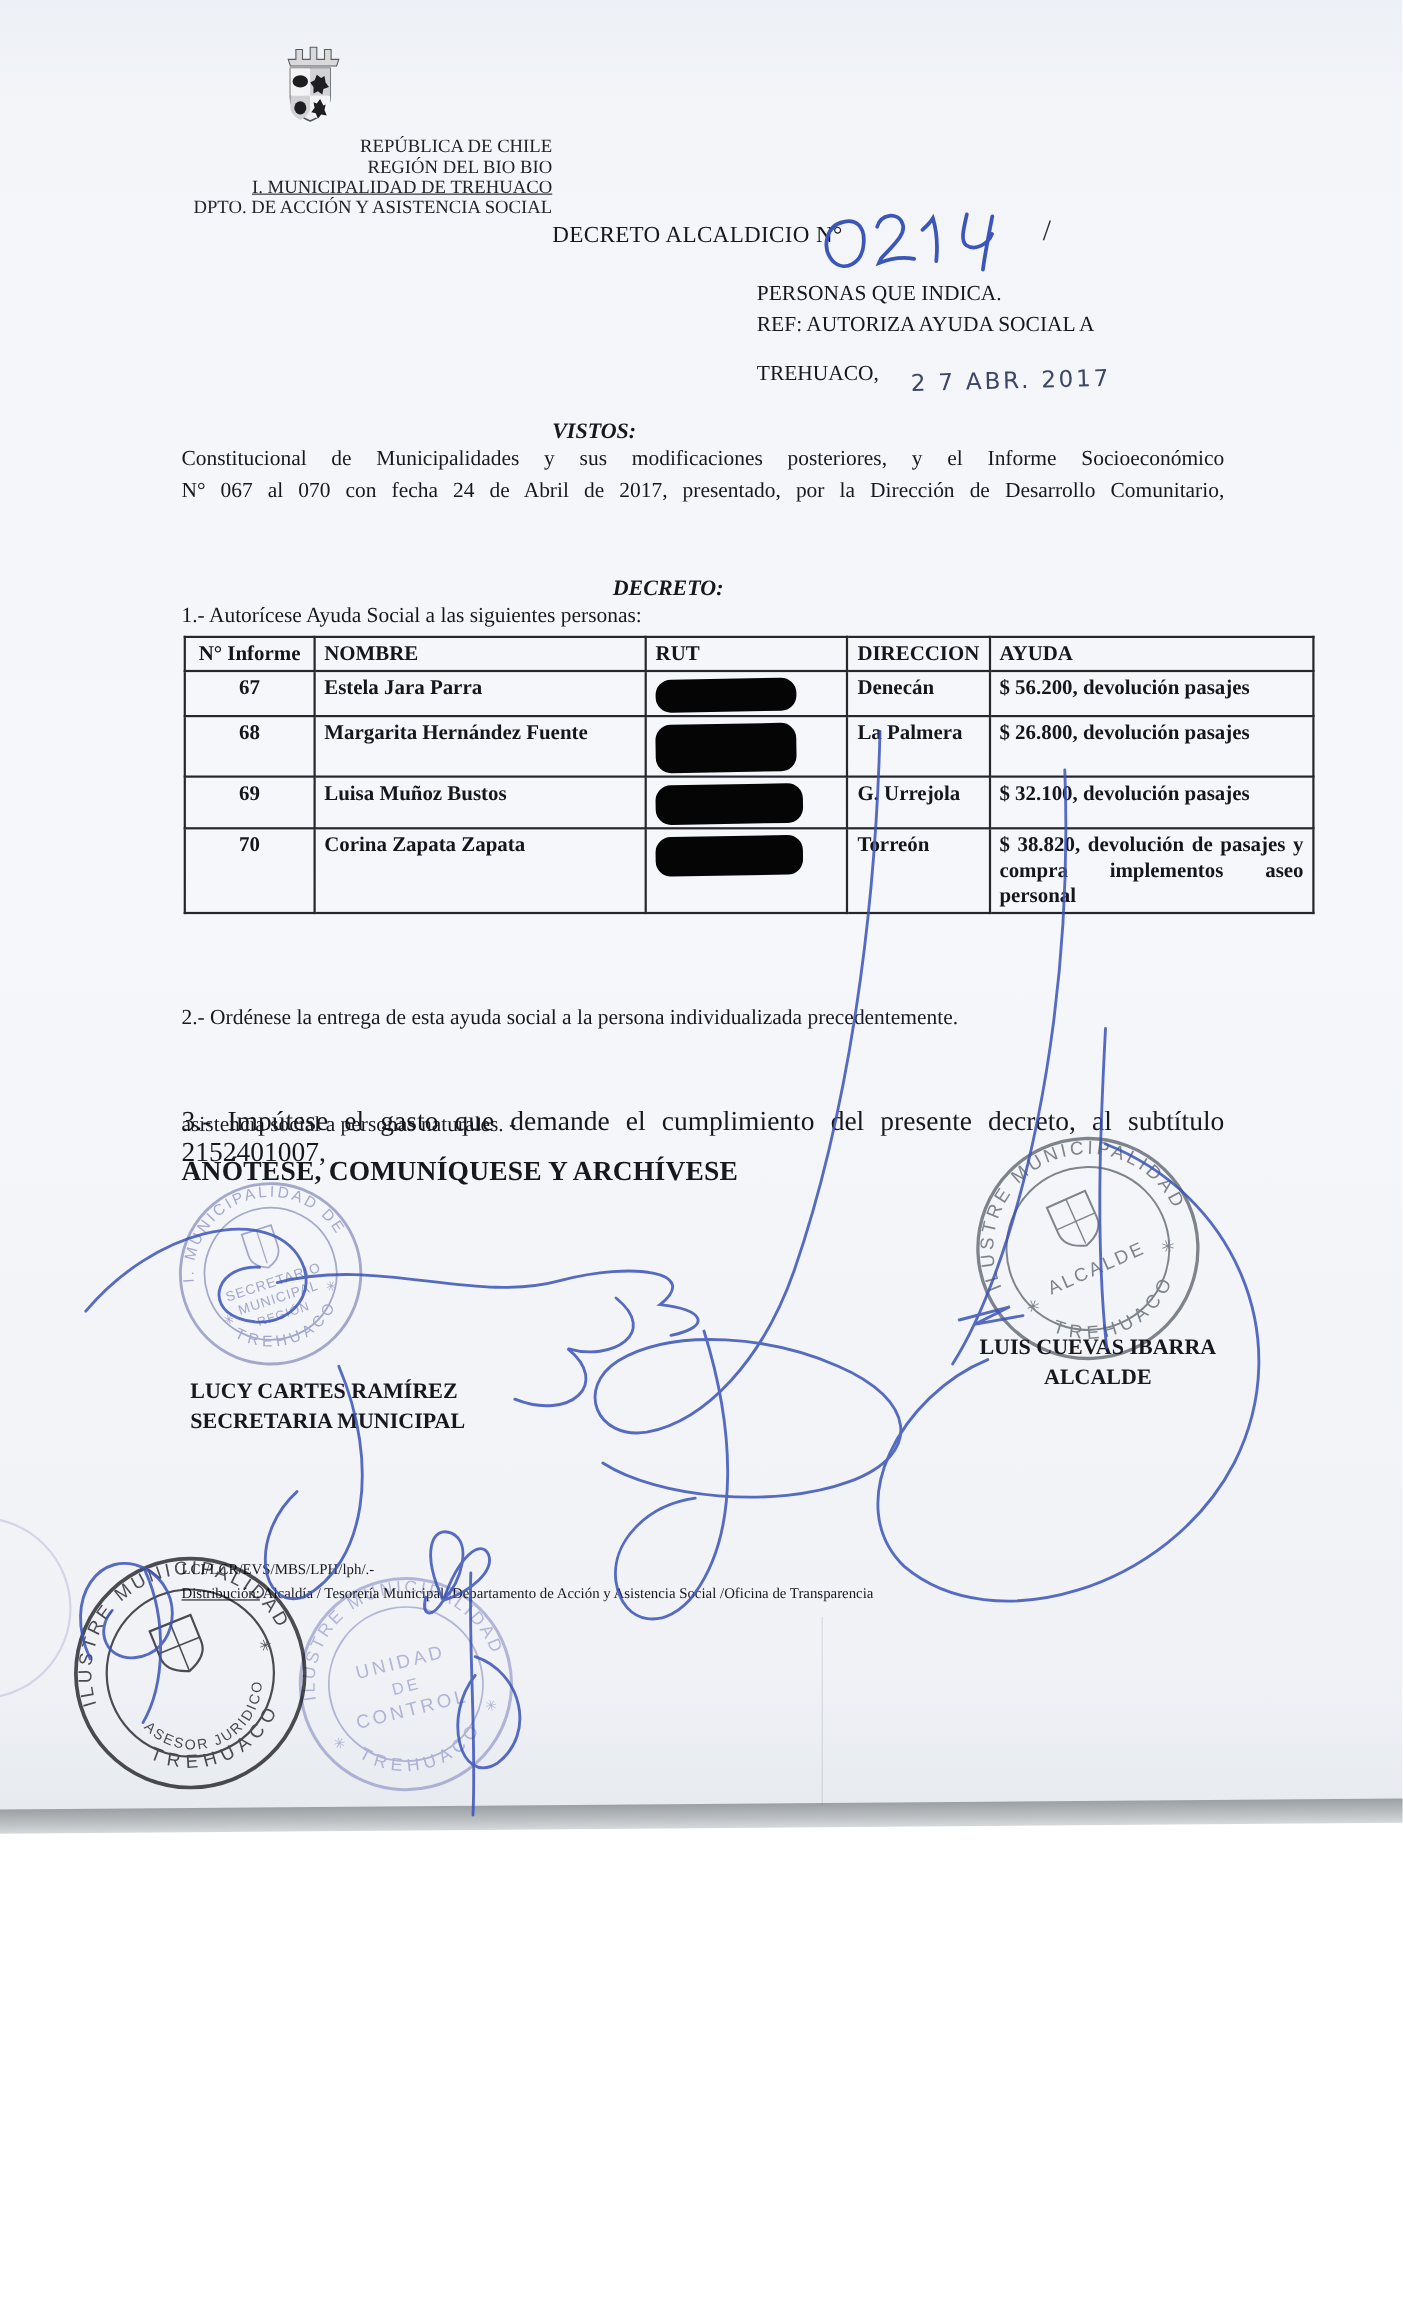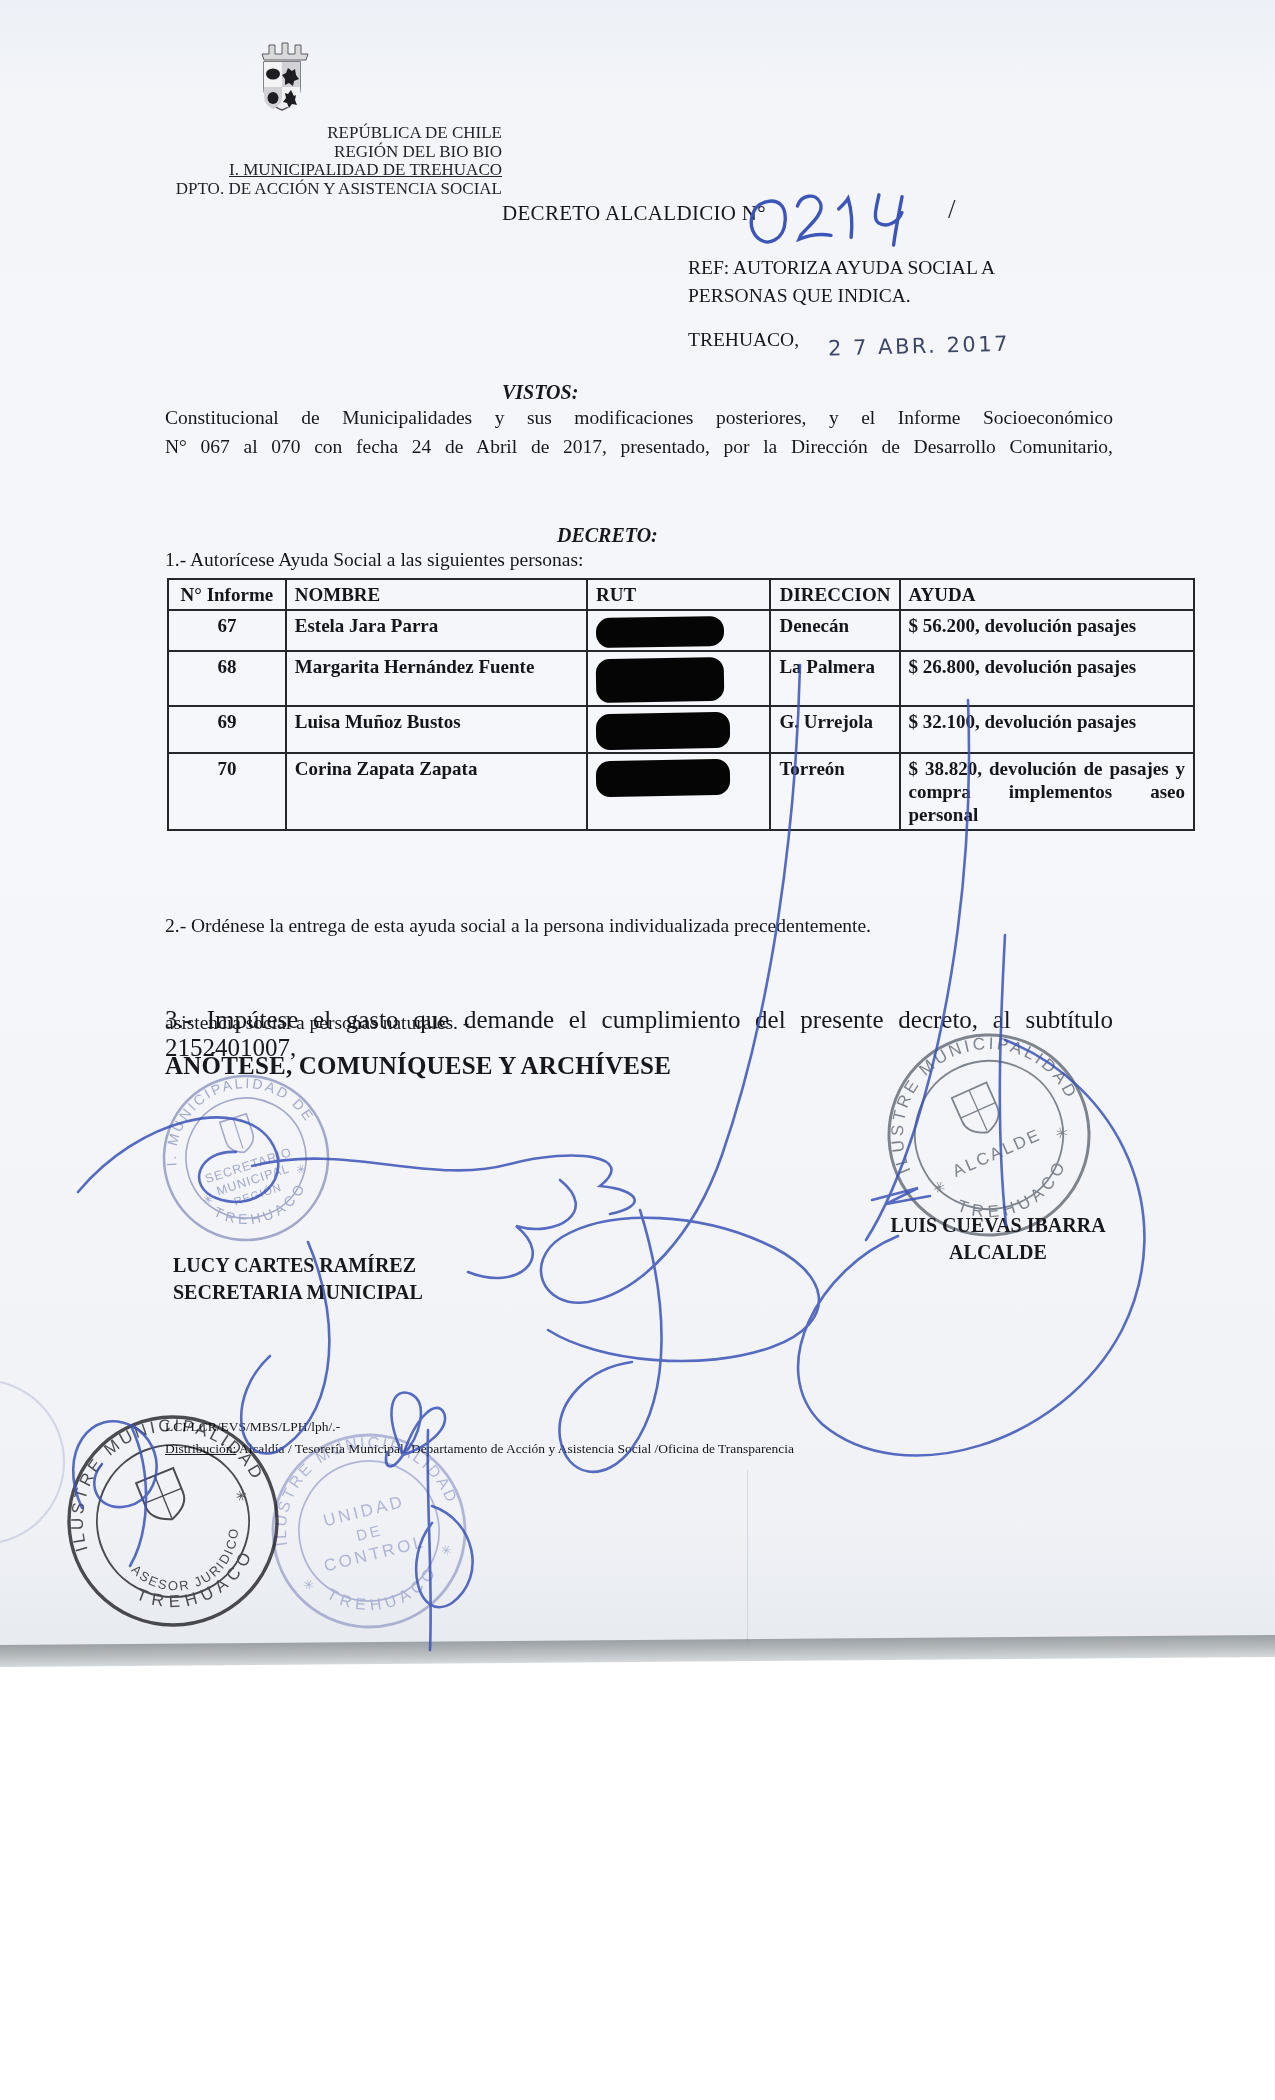--- a/index.html
+++ b/index.html
@@ -27,21 +27,21 @@
   .vline.first{padding-left:346px;}
   .vline.last{text-align-last:left;}
   .dheading{left:557px;top:524px;font-weight:bold;font-style:italic;font-size:20px;}
   .item1{left:165px;top:549px;font-size:19.5px;}
   table.aid{position:absolute;left:167px;top:578px;width:1028px;border-collapse:collapse;
             font-size:19px;font-weight:bold;line-height:23px;color:#15151c;}
   table.aid td{border:2px solid #26262c;vertical-align:top;padding:3px 8px;}
   table.aid td.c{text-align:center;}
   table.aid td.j{text-align:justify;}
   table.aid tr.hd td{vertical-align:middle;}
-  td.dircol{word-break:break-all;text-align:right;}
+  td.dircol{word-break:break-all;}
   .redact{background:#050505;border-radius:14px;width:128px;height:30px;margin-top:3px;transform:rotate(-1deg);}
   .redact.tall{height:44px;}
   .redact.mid{height:36px;width:134px;}
   .item2{left:165px;top:915px;font-size:19.5px;}
   .item3a{left:165px;top:1006px;width:948px;font-size:25px;text-align:justify;text-align-last:justify;}
   .item3b{left:165px;top:1012px;font-size:19.5px;}
   .closing{left:165px;top:1052px;font-weight:bold;font-size:25px;letter-spacing:.2px;}
   .signame{font-weight:bold;font-size:20px;line-height:27px;}
   .sig-left{left:173px;top:1212px;margin-top:40px;}
   .sig-right{left:868px;top:1212px;text-align:center;width:260px;}
@@ -89,22 +89,22 @@
     <path d="M 30,18 C 14,20 8,40 18,53 C 28,64 45,57 47,38 C 49,22 40,16 30,18"></path>
     <path d="M 60,24 C 64,13 79,11 83,22 C 87,32 72,43 62,53 L 60,57 C 72,53 84,53 92,55"></path>
     <path d="M 101,29 C 106,25 109,22 111,19 C 114,31 114,45 112,58"></path>
     <path d="M 142,17 C 138,31 135,41 140,45 C 148,51 160,45 164,36"></path>
     <path d="M 165,20 C 160,40 156,56 154,68"></path>
   </g>
 </svg>
 <div class="abs slash">/</div>
 
 <div class="abs ref">
+  <div>PERSONAS QUE INDICA.</div>
   <div>REF: AUTORIZA AYUDA SOCIAL A</div>
-  <div>PERSONAS QUE INDICA.</div>
 </div>
 <div class="abs place">TREHUACO,</div>
 <div class="abs datestamp">2 7 ABR. 2017</div>
 
 <div class="abs vheading">VISTOS:</div>
 <div class="abs vbody">
   <div class="vline">Constitucional de Municipalidades y sus modificaciones posteriores, y el Informe Socioeconómico</div>
   <div class="vline">N° 067 al 070 con fecha 24 de Abril de 2017, presentado, por la Dirección de Desarrollo Comunitario,</div>
 </div>
 

